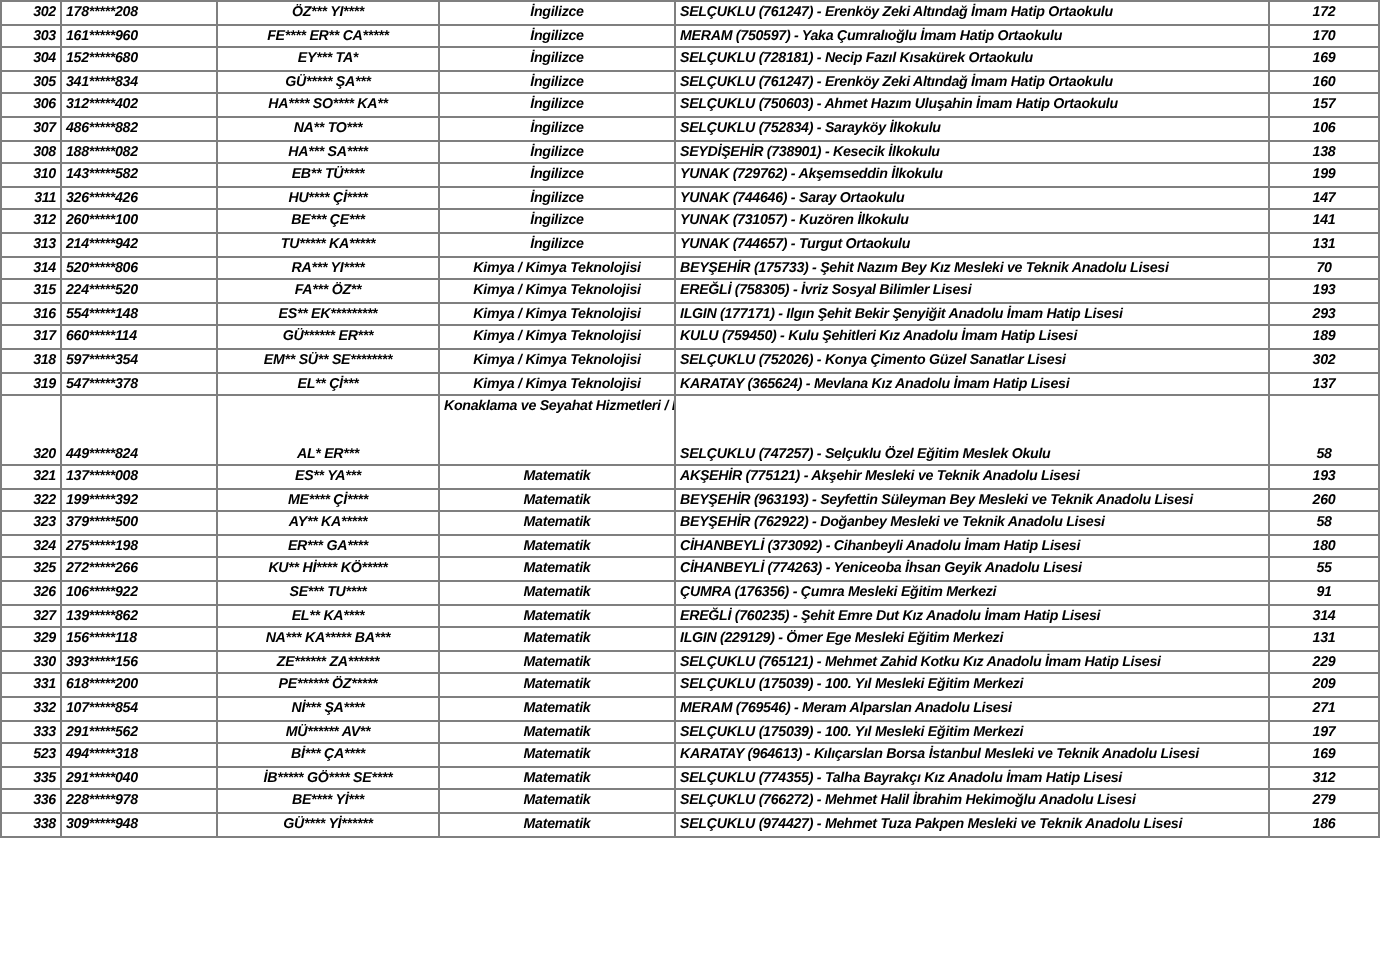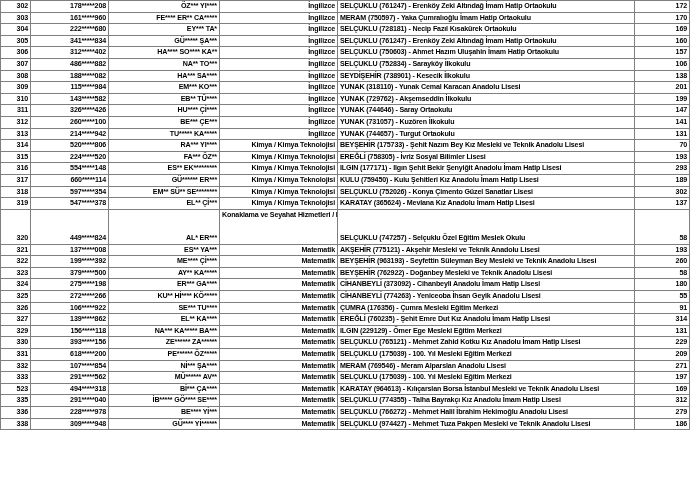--- a/index.html
+++ b/index.html
@@ -13,20 +13,21 @@
     height: 480px;
     overflow: hidden;
     font-family: "Liberation Sans", sans-serif;
     color: #000000;
   }
   #sheet {
     position: relative;
     width: 697px;
     height: 412px;
     box-sizing: border-box;
+    font-style: italic;
   }
   table.grid {
     border-collapse: collapse;
     table-layout: fixed;
     width: 689px;
     margin: 0;
     padding: 0;
     border-top: 1px solid #7f7f7f;
   }
   table.grid col.c-rank  { width: 30px; }
@@ -46,36 +47,36 @@
     white-space: nowrap;
     overflow: hidden;
     font-weight: bold;
     letter-spacing: -0.02em;
   }
   td.rank {
     text-align: right;
     padding-right: 2px;
   }
   td.id {
-    text-align: right;
+    text-align: left;
   }
   td.name {
-    text-align: right;
+    text-align: center;
   }
   td.field {
-    text-align: right;
+    text-align: center;
     white-space: normal;
     word-wrap: break-word;
     margin-left: 16px;
   }
   td.school {
     text-align: left;
   }
   td.score {
-    text-align: right;
+    text-align: center;
     padding-right: 3px;
   }
   tr.tall td {
     height: 34px;
     vertical-align: bottom;
   }
   tr.tall td.field {
     vertical-align: top;
     line-height: 11.3px;
   }
@@ -105,21 +106,21 @@
         <tr>
           <td class="rank">303</td>
           <td class="id">161*****960</td>
           <td class="name">FE**** ER** CA*****</td>
           <td class="field">İngilizce</td>
           <td class="school">MERAM (750597) - Yaka Çumralıoğlu İmam Hatip Ortaokulu</td>
           <td class="score">170</td>
         </tr>
         <tr>
           <td class="rank">304</td>
-          <td class="id">222*****680</td>
+          <td class="id">152*****680</td>
           <td class="name">EY*** TA*</td>
           <td class="field">İngilizce</td>
           <td class="school">SELÇUKLU (728181) - Necip Fazıl Kısakürek Ortaokulu</td>
           <td class="score">169</td>
         </tr>
         <tr>
           <td class="rank">305</td>
           <td class="id">341*****834</td>
           <td class="name">GÜ***** ŞA***</td>
           <td class="field">İngilizce</td>
@@ -142,28 +143,20 @@
           <td class="school">SELÇUKLU (752834) - Sarayköy İlkokulu</td>
           <td class="score">106</td>
         </tr>
         <tr>
           <td class="rank">308</td>
           <td class="id">188*****082</td>
           <td class="name">HA*** SA****</td>
           <td class="field">İngilizce</td>
           <td class="school">SEYDİŞEHİR (738901) - Kesecik İlkokulu</td>
           <td class="score">138</td>
-        </tr>
-        <tr>
-          <td class="rank">309</td>
-          <td class="id">115*****984</td>
-          <td class="name">EM*** KO***</td>
-          <td class="field">İngilizce</td>
-          <td class="school">YUNAK (318110) - Yunak Cemal Karacan Anadolu Lisesi</td>
-          <td class="score">201</td>
         </tr>
         <tr>
           <td class="rank">310</td>
           <td class="id">143*****582</td>
           <td class="name">EB** TÜ****</td>
           <td class="field">İngilizce</td>
           <td class="school">YUNAK (729762) - Akşemseddin İlkokulu</td>
           <td class="score">199</td>
         </tr>
         <tr>

